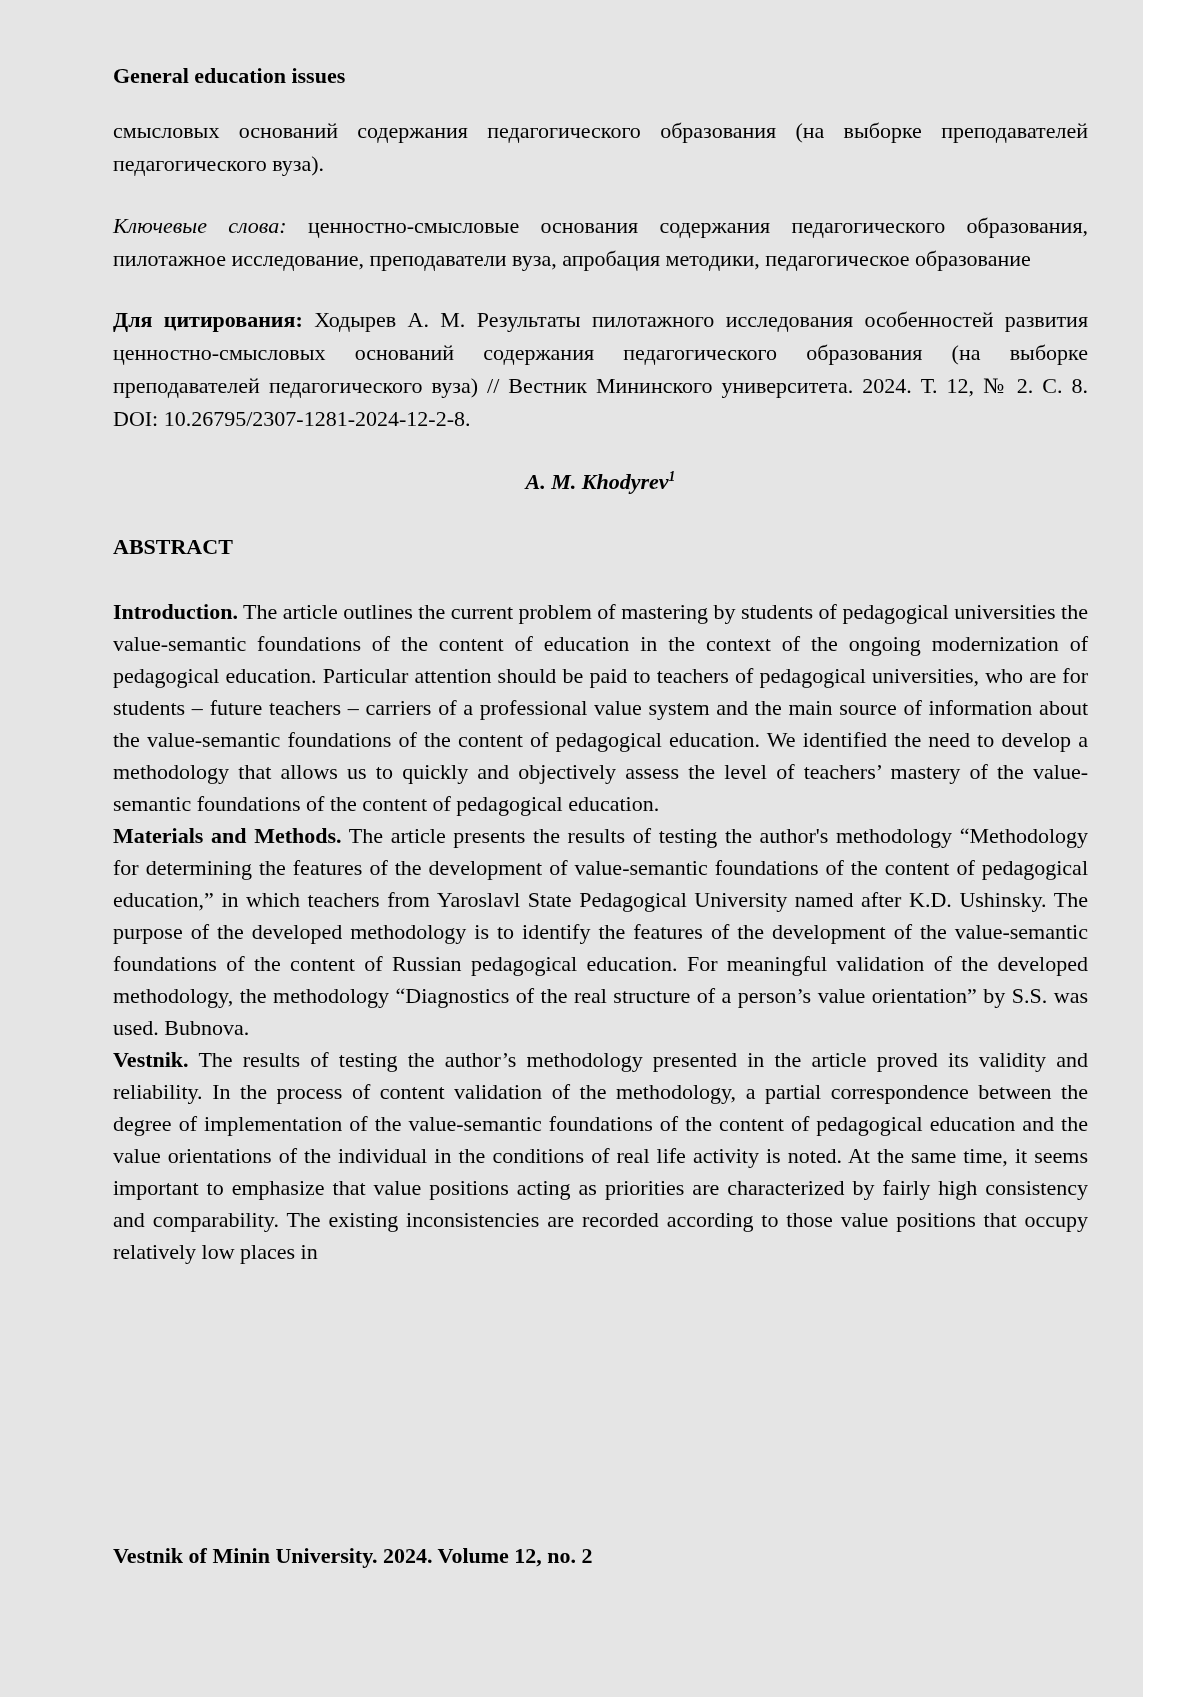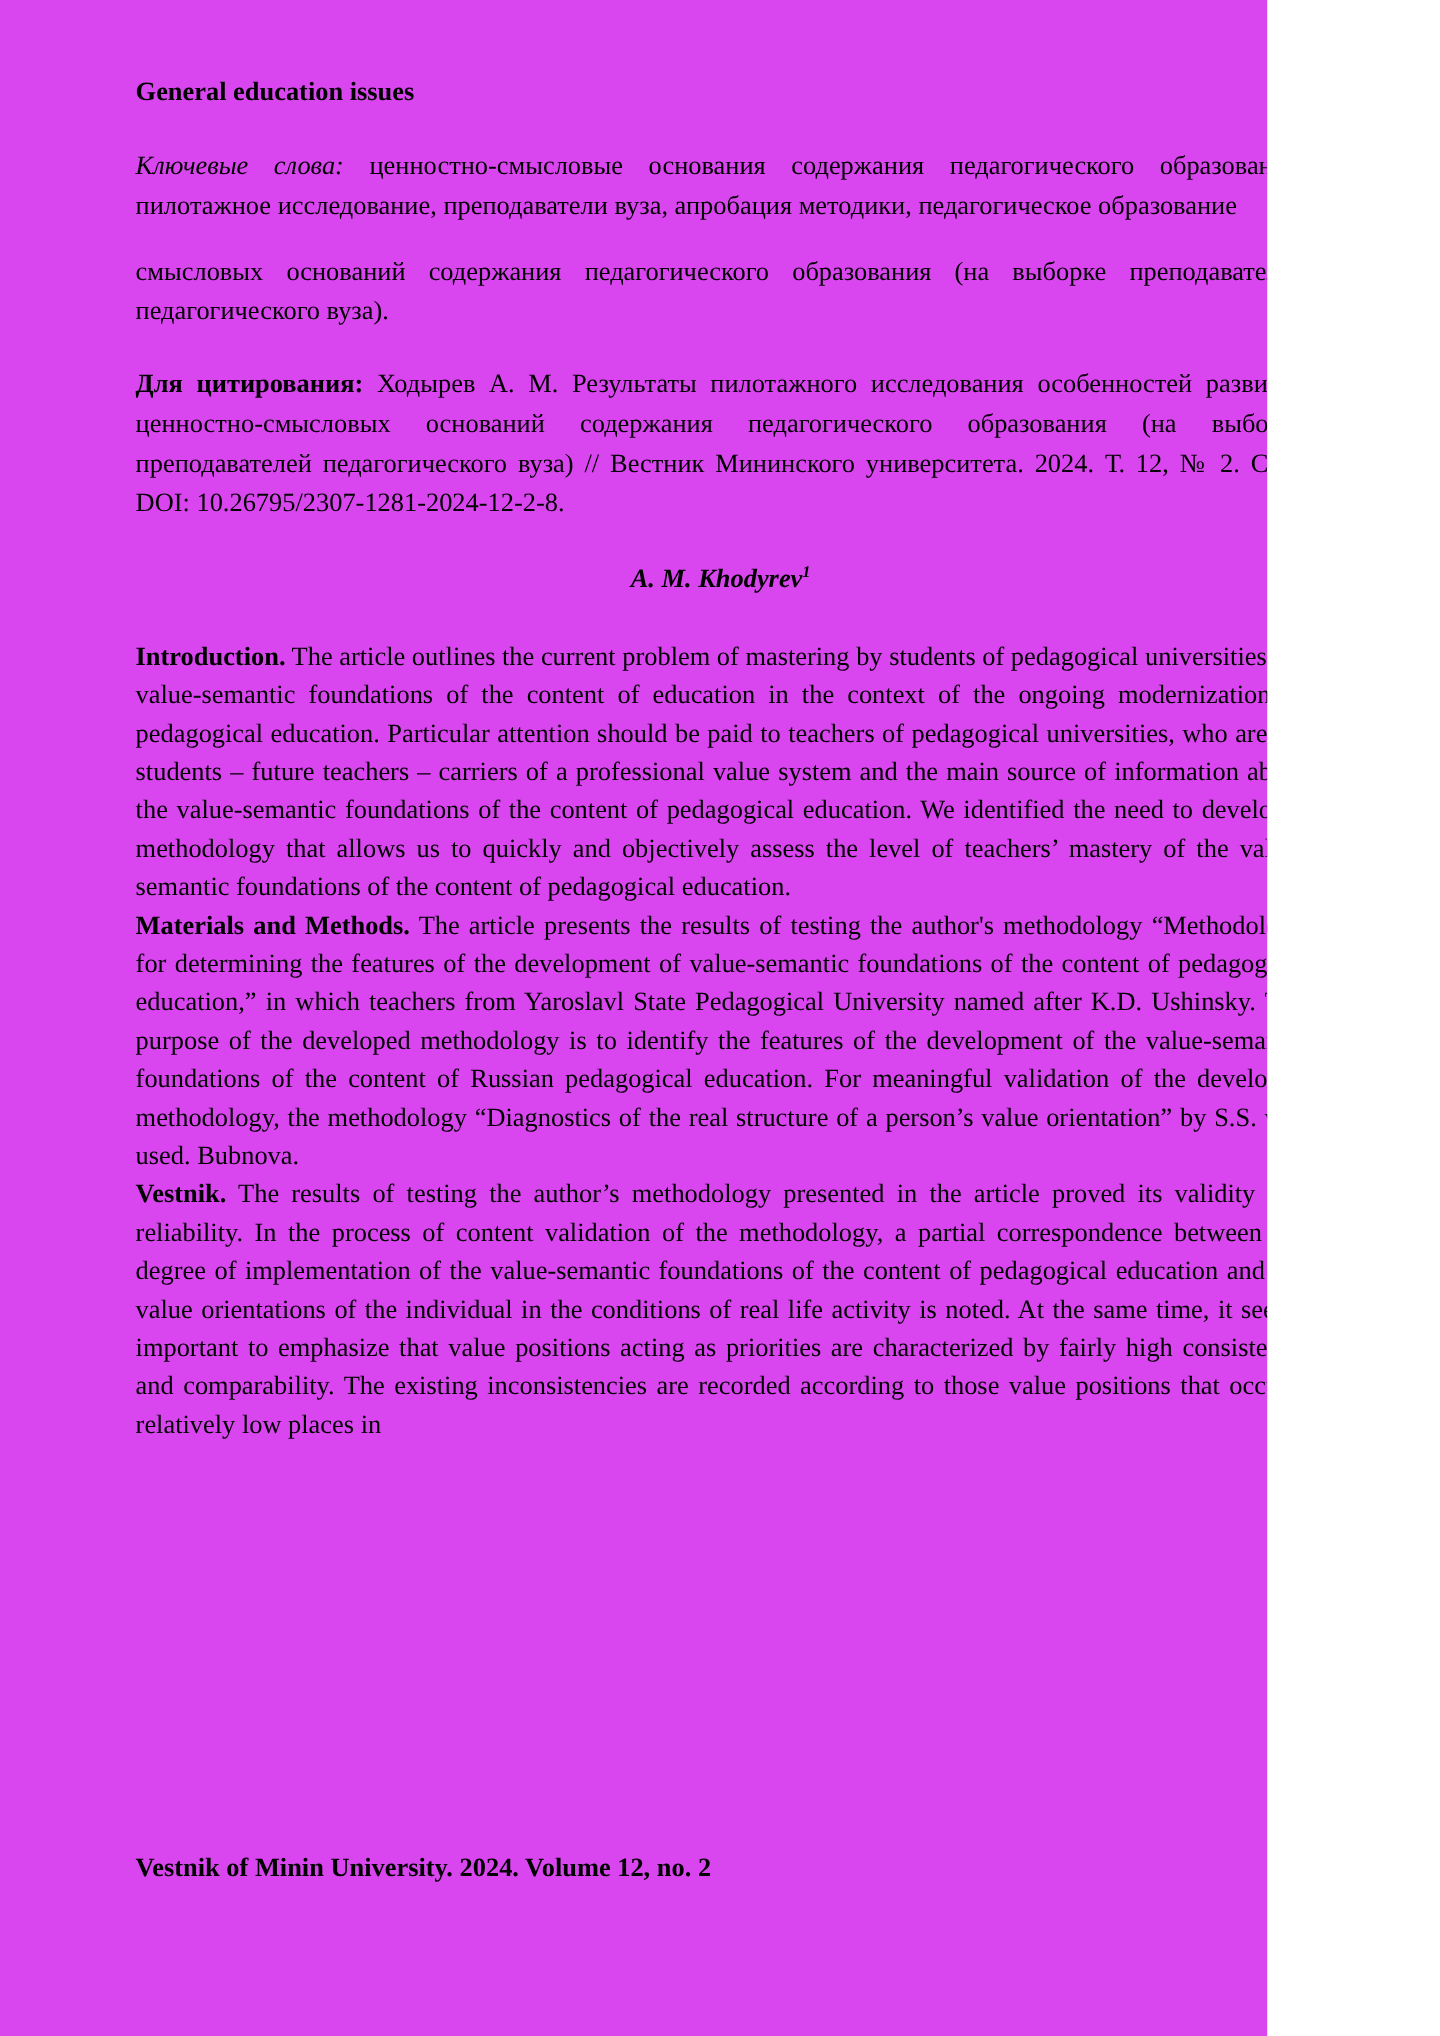--- a/index.html
+++ b/index.html
@@ -1,20 +1,20 @@
 <!DOCTYPE html>
 <html><head>
 <meta charset="utf-8">
 <style>
   html, body { margin: 0; padding: 0; background: #ffffff; }
   .page {
     position: relative;
-    width: 1056px;
+    width: 1143px;
     height: 1697px;
-    background: #d946ef;
+    background: #e5e5e5;
     font-family: "Liberation Serif", "DejaVu Serif", serif;
     font-size: 22px;
     color: #000000;
     overflow: hidden;
   }
   .content {
     position: absolute;
     left: 113px;
     top: 0;
     width: 975px;
@@ -65,33 +65,34 @@
   }
 </style>
 </head>
 <body>
 
 <div class="page">
   <div class="content">
 
     <p class="running-head">General education issues</p>
 
+    <p class="ru-block lead-par">смысловых оснований содержания педагогического образования (на выборке преподавателей педагогического вуза).</p>
+
     <p class="ru-block keywords-par"><span class="italic">Ключевые слова:</span>
       <span>ценностно-смысловые основания содержания педагогического образования, пилотажное исследование, преподаватели вуза, апробация методики, педагогическое образование</span></p>
-
-    <p class="ru-block lead-par">смысловых оснований содержания педагогического образования (на выборке преподавателей педагогического вуза).</p>
 
     <p class="ru-block citation-par"><span class="bold">Для цитирования:</span>
       <span>Ходырев А. М. Результаты пилотажного исследования особенностей развития ценностно-смысловых оснований содержания педагогического образования (на выборке преподавателей педагогического вуза) // Вестник Мининского университета. 2024. Т. 12, № 2. С. 8. DOI: 10.26795/2307-1281-2024-12-2-8.</span></p>
 
 
     <div class="byline-block">
       <div class="author-line"><span>A. M. Khodyrev</span><sup>1</sup></div>
     </div>
 
+    <p class="abstract-heading">ABSTRACT</p>
 
     <p class="abstract-par first"><span class="bold">Introduction.</span>
       <span>The article outlines the current problem of mastering by students of pedagogical universities the value-semantic foundations of the content of education in the context of the ongoing modernization of pedagogical education. Particular attention should be paid to teachers of pedagogical universities, who are for students – future teachers – carriers of a professional value system and the main source of information about the value-semantic foundations of the content of pedagogical education. We identified the need to develop a methodology that allows us to quickly and objectively assess the level of teachers’ mastery of the value-semantic foundations of the content of pedagogical education.</span></p>
 
     <p class="abstract-par"><span class="bold">Materials and Methods.</span>
       <span>The article presents the results of testing the author's methodology “Methodology for determining the features of the development of value-semantic foundations of the content of pedagogical education,” in which teachers from Yaroslavl State Pedagogical University named after K.D. Ushinsky. The purpose of the developed methodology is to identify the features of the development of the value-semantic foundations of the content of Russian pedagogical education. For meaningful validation of the developed methodology, the methodology “Diagnostics of the real structure of a person’s value orientation” by S.S. was used. Bubnova.</span></p>
 
     <p class="abstract-par"><span class="bold">Vestnik.</span>
       <span>The results of testing the author’s methodology presented in the article proved its validity and reliability. In the process of content validation of the methodology, a partial correspondence between the degree of implementation of the value-semantic foundations of the content of pedagogical education and the value orientations of the individual in the conditions of real life activity is noted. At the same time, it seems important to emphasize that value positions acting as priorities are characterized by fairly high consistency and comparability. The existing inconsistencies are recorded according to those value positions that occupy relatively low places in</span></p>
 

